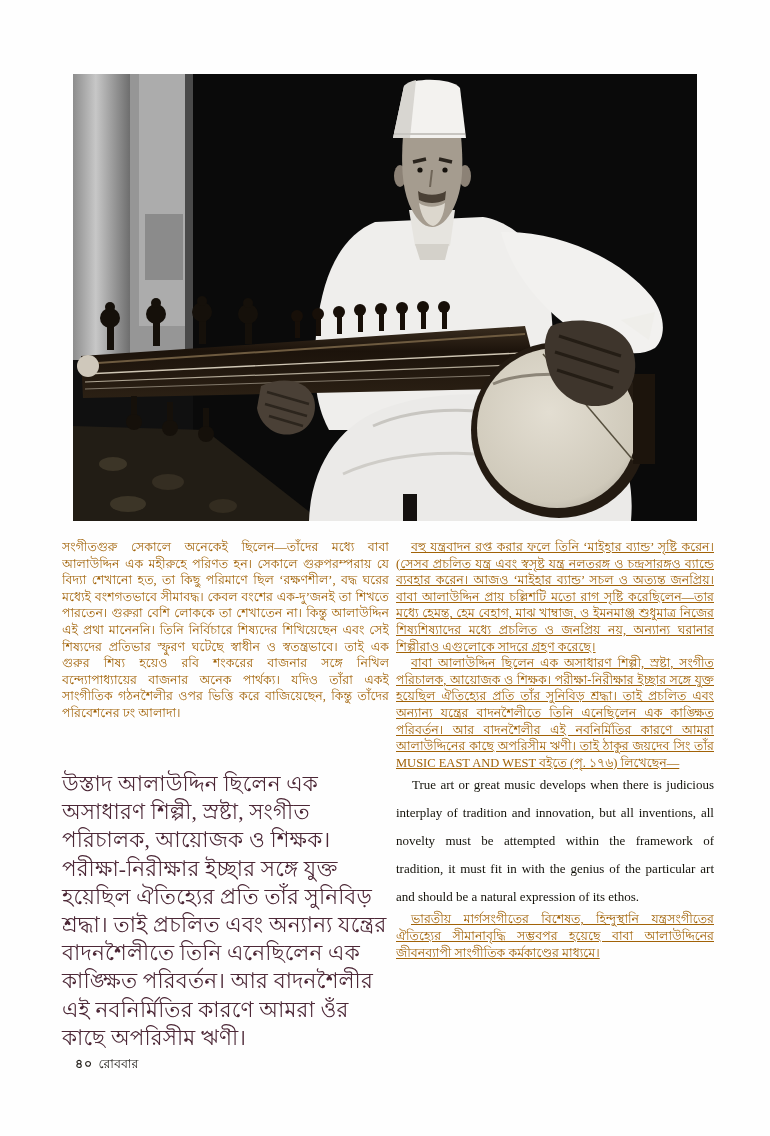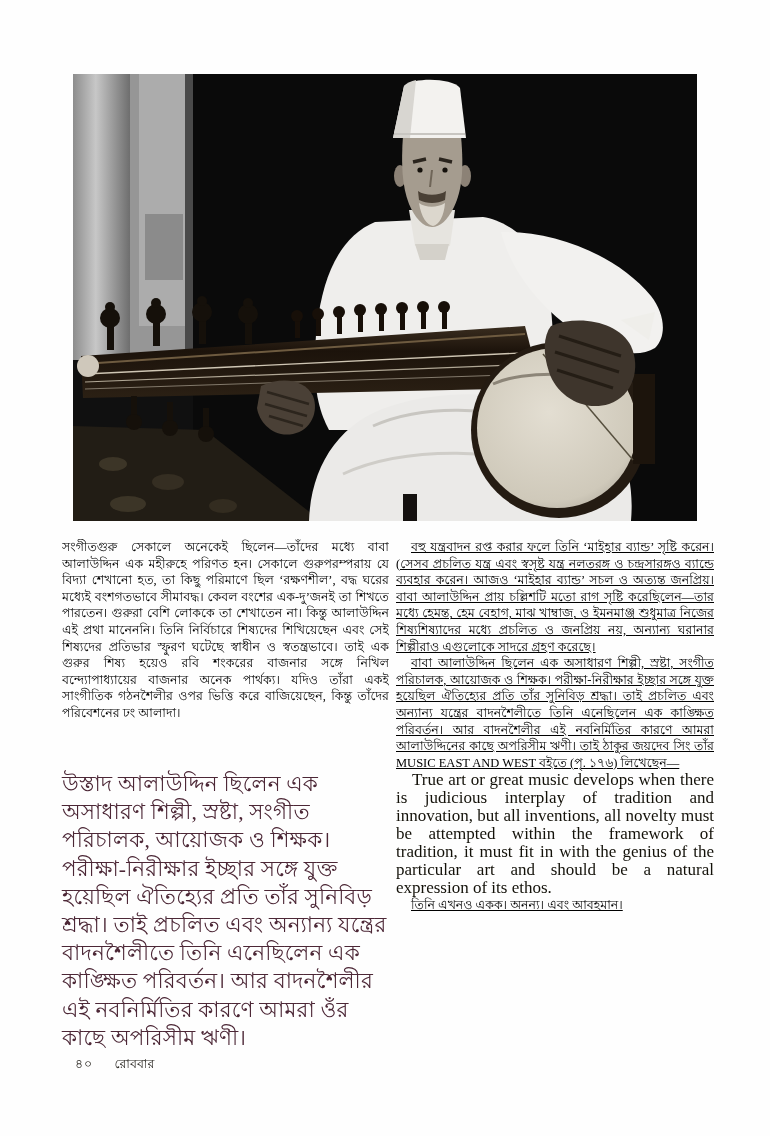--- a/index.html
+++ b/index.html
@@ -13,37 +13,37 @@
   .photo {
     position:absolute; left:73px; top:74px; width:624px; height:447px;
     background:#0a0a0a; overflow:hidden;
   }
   .photo svg { display:block; width:100%; height:100%; }
   .col { position:absolute; top:539px; }
   .col-left  { left:62px;  width:327px; }
   .col-right { left:396px; width:318px; height:530px; overflow:hidden; }
   p.body {
     font-size:12.5px; line-height:16.6px; text-align:justify;
-    text-justify:inter-word; color:#000000;
+    text-justify:inter-word; color:#a16207;
   }
   p.indent { text-indent:15px;text-decoration:underline; }
   .col-left p.body { height:215px; overflow:hidden; }
   .pull-quote {
     position:absolute; left:62px; top:770px; width:330px;
     font-size:21.5px; line-height:28.2px; text-align:left;
     letter-spacing:0.2px;
   }
   p.english {
-    font-size:17px; line-height:18px; text-align:justify;
+    font-size:13px; line-height:28px; text-align:justify;
     text-indent:16px; color:#131109;
   }
   .footer {
     position:absolute; left:75px; top:1055px; font-size:12.5px; color:#201d18;
   }
-  .footer .pgnum { margin-right:18px; letter-spacing:1px; }
+  .footer .pgnum { margin-right:2px; letter-spacing:1px;font-weight:bold; }
 </style>
 </head>
 <body>
 
 <div class="page">
 
   <figure class="photo" title="Black-and-white photograph of Baba Alauddin Khan, elderly man in white cap and white robe, seated cross-legged playing a sarod; grey pillar at left, dark background, patterned carpet below">
     <svg viewBox="0 0 624 447" preserveAspectRatio="none">
       <defs>
         <linearGradient id="pillarGrad" x1="0" y1="0" x2="1" y2="0">
@@ -191,21 +191,21 @@
   <div class="col col-left">
     <p class="body">সংগীতগুরু সেকালে অনেকেই ছিলেন—তাঁদের মধ্যে বাবা আলাউদ্দিন এক মহীরুহে পরিণত হন। সেকালে গুরুপরম্পরায় যে বিদ্যা শেখানো হত, তা কিছু পরিমাণে ছিল ‘রক্ষণশীল’, বদ্ধ ঘরের মধ্যেই বংশগতভাবে সীমাবদ্ধ। কেবল বংশের এক-দু’জনই তা শিখতে পারতেন। গুরুরা বেশি লোককে তা শেখাতেন না। কিন্তু আলাউদ্দিন এই প্রথা মানেননি। তিনি নির্বিচারে শিষ্যদের শিখিয়েছেন এবং সেই শিষ্যদের প্রতিভার স্ফুরণ ঘটেছে স্বাধীন ও স্বতন্ত্রভাবে। তাই এক গুরুর শিষ্য হয়েও রবি শংকরের বাজনার সঙ্গে নিখিল বন্দ্যোপাধ্যায়ের বাজনার অনেক পার্থক্য। যদিও তাঁরা একই সাংগীতিক গঠনশৈলীর ওপর ভিত্তি করে বাজিয়েছেন, কিন্তু তাঁদের পরিবেশনের ঢং আলাদা।</p>
   </div>
 
   <div class="pull-quote" style="color: rgb(76, 39, 54);">উস্তাদ আলাউদ্দিন ছিলেন এক অসাধারণ শিল্পী, স্রষ্টা, সংগীত পরিচালক, আয়োজক ও শিক্ষক। পরীক্ষা-নিরীক্ষার ইচ্ছার সঙ্গে যুক্ত হয়েছিল ঐতিহ্যের প্রতি তাঁর সুনিবিড় শ্রদ্ধা। তাই প্রচলিত এবং অন্যান্য যন্ত্রের বাদনশৈলীতে তিনি এনেছিলেন এক কাঙ্ক্ষিত পরিবর্তন। আর বাদনশৈলীর এই নবনির্মিতির কারণে আমরা ওঁর কাছে অপরিসীম ঋণী।</div>
 
   <div class="col col-right">
     <p class="body indent">বহু যন্ত্রবাদন রপ্ত করার ফলে তিনি ‘মাইহার ব্যান্ড’ সৃষ্টি করেন। (সেসব প্রচলিত যন্ত্র এবং স্বসৃষ্ট যন্ত্র নলতরঙ্গ ও চন্দ্রসারঙ্গও ব্যান্ডে ব্যবহার করেন। আজও ‘মাইহার ব্যান্ড’ সচল ও অত্যন্ত জনপ্রিয়। বাবা আলাউদ্দিন প্রায় চল্লিশটি মতো রাগ সৃষ্টি করেছিলেন—তার মধ্যে হেমন্ত, হেম বেহাগ, মাঝ খাম্বাজ, ও ইমনমাঞ্জ শুধুমাত্র নিজের শিষ্যশিষ্যাদের মধ্যে প্রচলিত ও জনপ্রিয় নয়, অন্যান্য ঘরানার শিল্পীরাও এগুলোকে সাদরে গ্রহণ করেছে।</p>
     <p class="body indent">বাবা আলাউদ্দিন ছিলেন এক অসাধারণ শিল্পী, স্রষ্টা, সংগীত পরিচালক, আয়োজক ও শিক্ষক। পরীক্ষা-নিরীক্ষার ইচ্ছার সঙ্গে যুক্ত হয়েছিল ঐতিহ্যের প্রতি তাঁর সুনিবিড় শ্রদ্ধা। তাই প্রচলিত এবং অন্যান্য যন্ত্রের বাদনশৈলীতে তিনি এনেছিলেন এক কাঙ্ক্ষিত পরিবর্তন। আর বাদনশৈলীর এই নবনির্মিতির কারণে আমরা আলাউদ্দিনের কাছে অপরিসীম ঋণী। তাই ঠাকুর জয়দেব সিং তাঁর MUSIC EAST AND WEST বইতে (পৃ. ১৭৬) লিখেছেন—</p>
     <p class="english">True art or great music develops when there is judicious interplay of tradition and innovation, but all inventions, all novelty must be attempted within the framework of tradition, it must fit in with the genius of the particular art and should be a natural expression of its ethos.</p>
-    <p class="body indent">তিনি এখনও একক। অনন্য। এবং আবহমান।</p>
+    <p class="body indent">ভারতীয় মার্গসংগীতের বিশেষত, হিন্দুস্থানি যন্ত্রসংগীতের ঐতিহ্যের সীমানাবৃদ্ধি সম্ভবপর হয়েছে বাবা আলাউদ্দিনের জীবনব্যাপী সাংগীতিক কর্মকাণ্ডের মাধ্যমে।</p>
   </div>
 
   <div class="footer">
     <span class="pgnum">৪০</span>
     <span>রোববার</span>
   </div>
 
 </div>
 
 </body></html>

